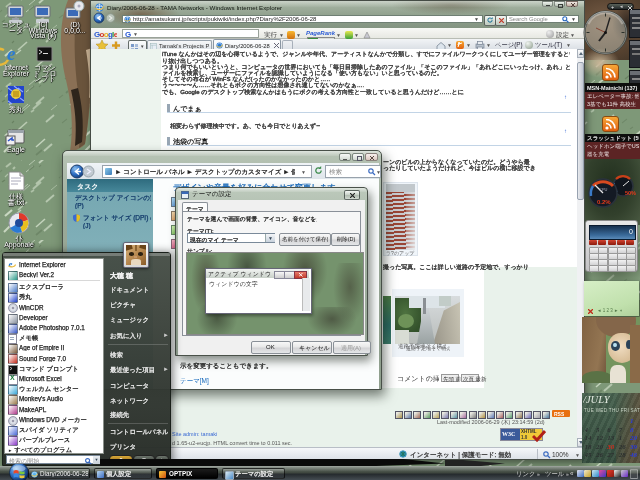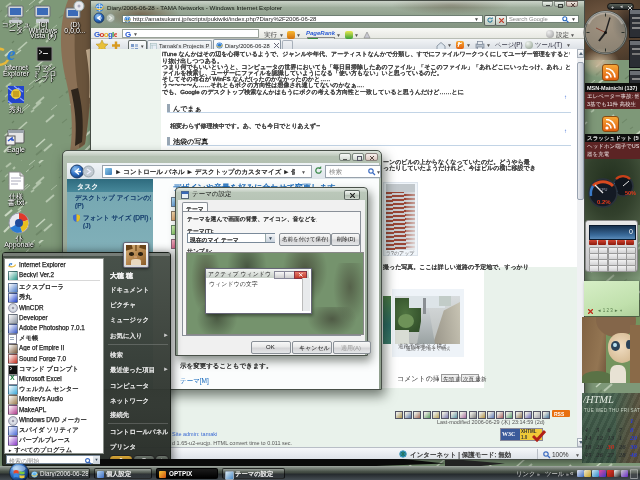--- a/index.html
+++ b/index.html
@@ -851,21 +851,21 @@
  <div class="a" style="left:31px;top:25.5px;width:3.5px;height:4px;background:#b8e0f0;border-radius:50%"></div>
  <div class="a" style="left:44px;top:23px;width:6px;height:9px;background:#2a4258;border-radius:50%"></div>
  <div class="a" style="left:48px;top:8px;width:12px;height:60px;background:#8a6a48"></div>
  <div class="a" style="left:0px;top:54px;width:30px;height:14px;background:#5a7246;border-radius:50% 50% 0 0"></div>
  <div class="a" style="left:28px;top:48px;width:16px;height:18px;background:#e8e2d4;border-radius:40% 40% 0 0"></div>
 </div>
 
 <div class="a" style="left:582px;top:393px;width:58px;height:70px;background:linear-gradient(#46604e,#334a3c);overflow:hidden">
  <div class="a" style="left:34px;top:0;width:24px;height:70px;background:linear-gradient(100deg,rgba(90,70,50,.0),rgba(96,76,56,.75) 70%)"></div>
  <div class="a" style="left:0;top:0;width:58px;height:70px;background:repeating-linear-gradient(115deg,rgba(200,220,195,.07) 0 3px,rgba(30,40,32,.08) 3px 6px)"></div>
- <div class="tx" style="left:1px;top:1px;font-size:10.5px;font-style:italic;color:#e4ece2;font-family:'Liberation Serif'">/HTML</div>
+ <div class="tx" style="left:1px;top:1px;font-size:10.5px;font-style:italic;color:#e4ece2;font-family:'Liberation Serif'">/JULY</div>
  <div class="tx" style="left:2px;top:14.5px;width:56px;font-size:4.6px;color:#c8d4c6;letter-spacing:0.3px">TUE WED THU FRI SAT</div>
  <div>
         <div class="tx" style="left:48.1px;top:24px;font-size:7px;font-style:italic;font-weight:bold;color:#2a3ad8;font-family:'Liberation Serif'">1</div>
         <div class="tx" style="left:2.5px;top:32.5px;font-size:7px;font-style:italic;font-weight:bold;color:#2c3030;font-family:'Liberation Serif'">4</div>
         <div class="tx" style="left:13.9px;top:32.5px;font-size:7px;font-style:italic;font-weight:bold;color:#2c3030;font-family:'Liberation Serif'">5</div>
         <div class="tx" style="left:25.3px;top:32.5px;font-size:7px;font-style:italic;font-weight:bold;color:#2c3030;font-family:'Liberation Serif'">6</div>
         <div class="tx" style="left:36.7px;top:32.5px;font-size:7px;font-style:italic;font-weight:bold;color:#2c3030;font-family:'Liberation Serif'">7</div>
         <div class="tx" style="left:48.1px;top:32.5px;font-size:7px;font-style:italic;font-weight:bold;color:#2a3ad8;font-family:'Liberation Serif'">8</div>
         <div class="tx" style="left:2.5px;top:41px;font-size:7px;font-style:italic;font-weight:bold;color:#2c3030;font-family:'Liberation Serif'">14</div>
         <div class="tx" style="left:13.9px;top:41px;font-size:7px;font-style:italic;font-weight:bold;color:#2c3030;font-family:'Liberation Serif'">12</div>

